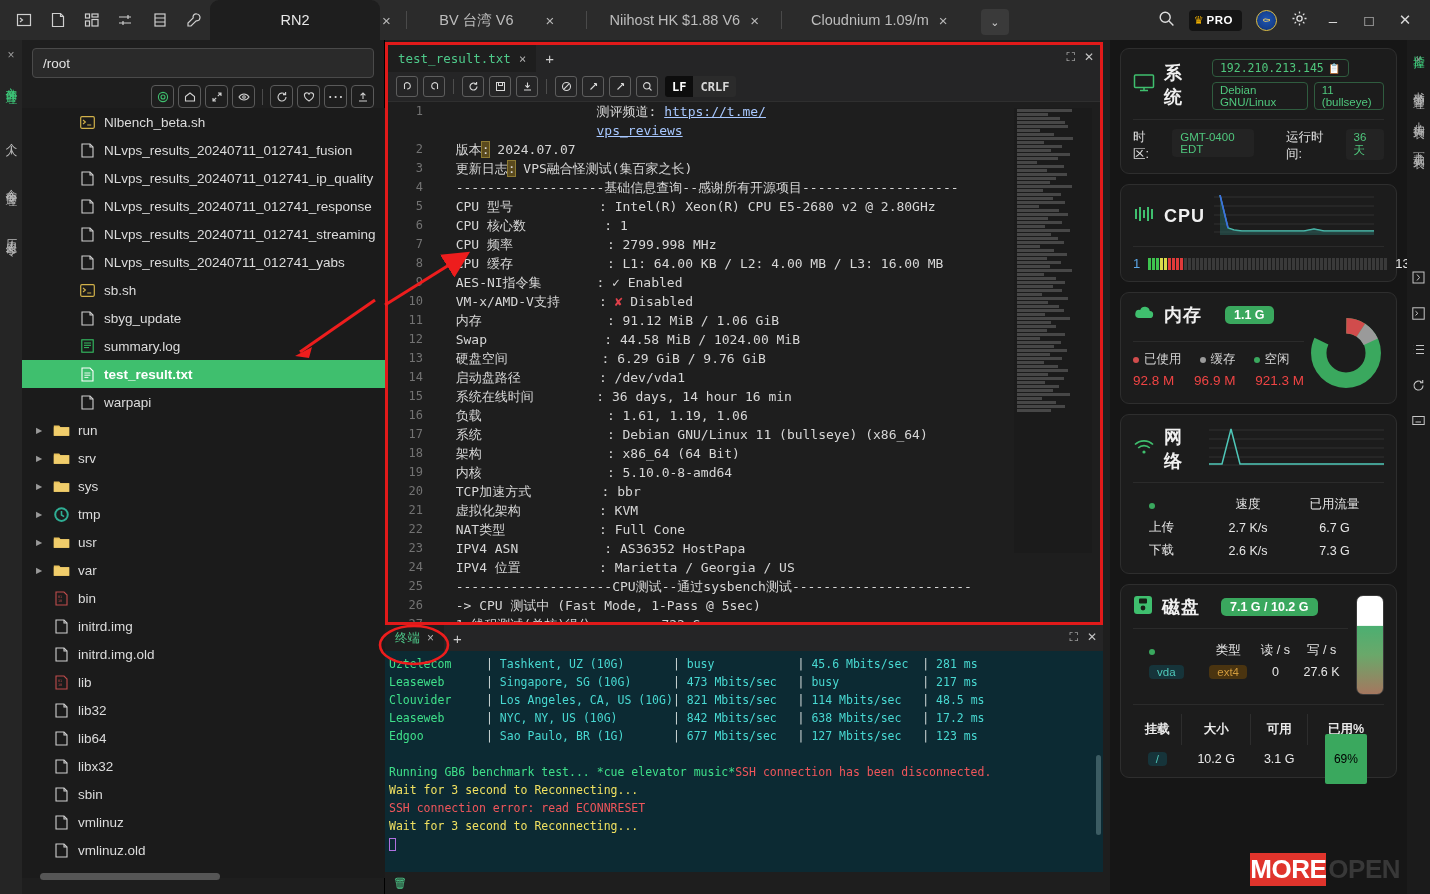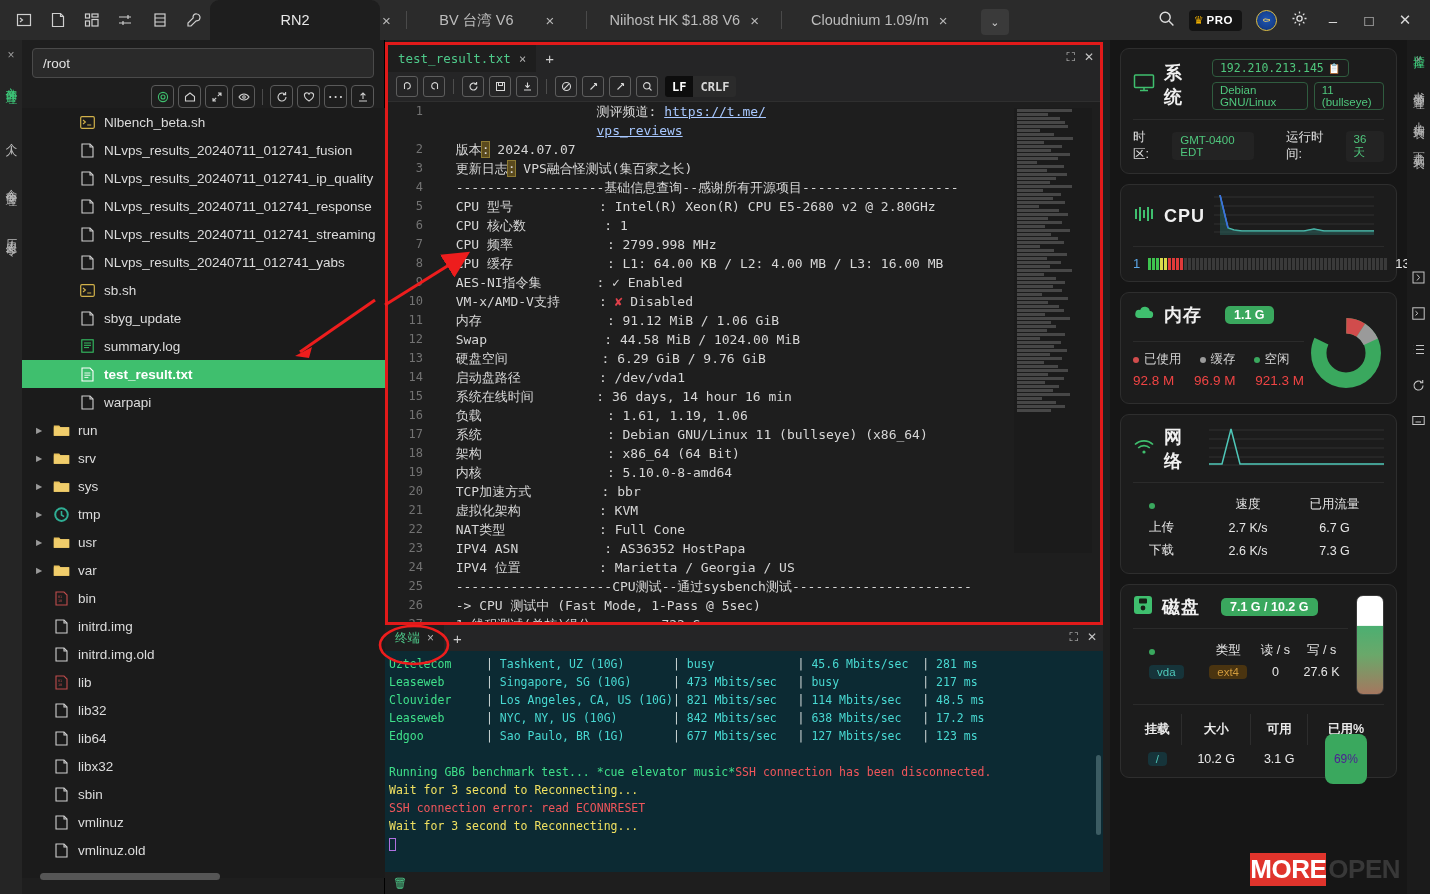--- a/index.html
+++ b/index.html
@@ -180,21 +180,21 @@
   .card-title { font-size: 18px; color: #f0f0f0; font-weight: 600; letter-spacing: 1px; }
   .chips { display: flex; flex-direction: column; gap: 5px; margin-left: 6px; }
   .chip-row { display: flex; gap: 6px; }
   .chip {
     border: 1px solid #2f5c3f; border-radius: 4px; padding: 1px 7px; font-size: 11.5px; color: #4fc77d;
     display: flex; align-items: center; gap: 5px;
   }
   .chip.mono { font-family: "DejaVu Sans Mono", monospace; }
   .copy-ic { color: #3b7de0; font-size: 10px; }
   .hr { height: 1px; background: #2b2b2b; margin: 9px 0; }
-  .kv-row { display: flex; align-items: center; gap: 16px; font-size: 12.5px; }
+  .kv-row { display: flex; align-items: flex-start; gap: 16px; font-size: 12.5px; }
   .kv-label { color: #e0e0e0; }
   .kv-val { background: #232323; border-radius: 4px; padding: 2px 8px; color: #4fc77d; font-size: 11.5px; }
   .spacer { flex: 1; }
 
   .spark { flex: 1; height: 42px; position: relative; }
   .cpu-bars { display: flex; align-items: center; gap: 8px; }
   .cpu-num { color: #5ca8e8; font-size: 13px; }
   .ticks { display: flex; gap: 1px; flex: 1; }
   .tick { width: 3px; height: 12px; background: #3a3a3a; }
   .cpu-pct { color: #e8e8e8; font-size: 13px; white-space: nowrap; }
@@ -214,21 +214,21 @@
     background: linear-gradient(to bottom, #ffffff 0%, #ffffff 30%, #4caf71 31%, #6aa86a 60%, #a5775f 100%);
     border: 1px solid #3a3a3a;
   }
   .tag { border-radius: 4px; padding: 1px 8px; font-size: 11.5px; }
   .tag-vda { background: #16343a; color: #4fc7b8; }
   .tag-ext4 { background: #4a3410; color: #d09a3c; }
   .mnt-table { width: 100%; font-size: 12.5px; color: #eaeaea; border-collapse: collapse; }
   .mnt-table th { font-weight: 600; padding: 7px 2px; border-right: 1px solid #2d2d2d; }
   .mnt-table th:last-child { border-right: none; }
   .mnt-table td { padding: 7px 2px; text-align: center; }
-  .pct-badge { background: #3aa85e; color: #4c1d95; border-radius: 8px; padding: 18px 9px; font-size: 12px; }
+  .pct-badge { background: #3aa85e; color: #000000; border-radius: 2px; padding: 18px 9px; font-size: 12px; }
 
   
   .right-rail {
     position: absolute; right: 0; top: 40px; width: 23px; height: 854px; background: #1b1b1b;
     display: flex; flex-direction: column; align-items: center;
   }
   .rr-item { writing-mode: vertical-rl; font-size: 11.5px; letter-spacing: 2px; margin-top: 12px; color: #b5b5b5; white-space: nowrap; }
   .rr-item.active { color: #3ec97a; }
   .rr-x { color: #8f8f8f; font-size: 11px; margin-top: 3px; }
   .rr-ic { margin-top: 20px; color: #c6c6c6; font-size: 12px; }

